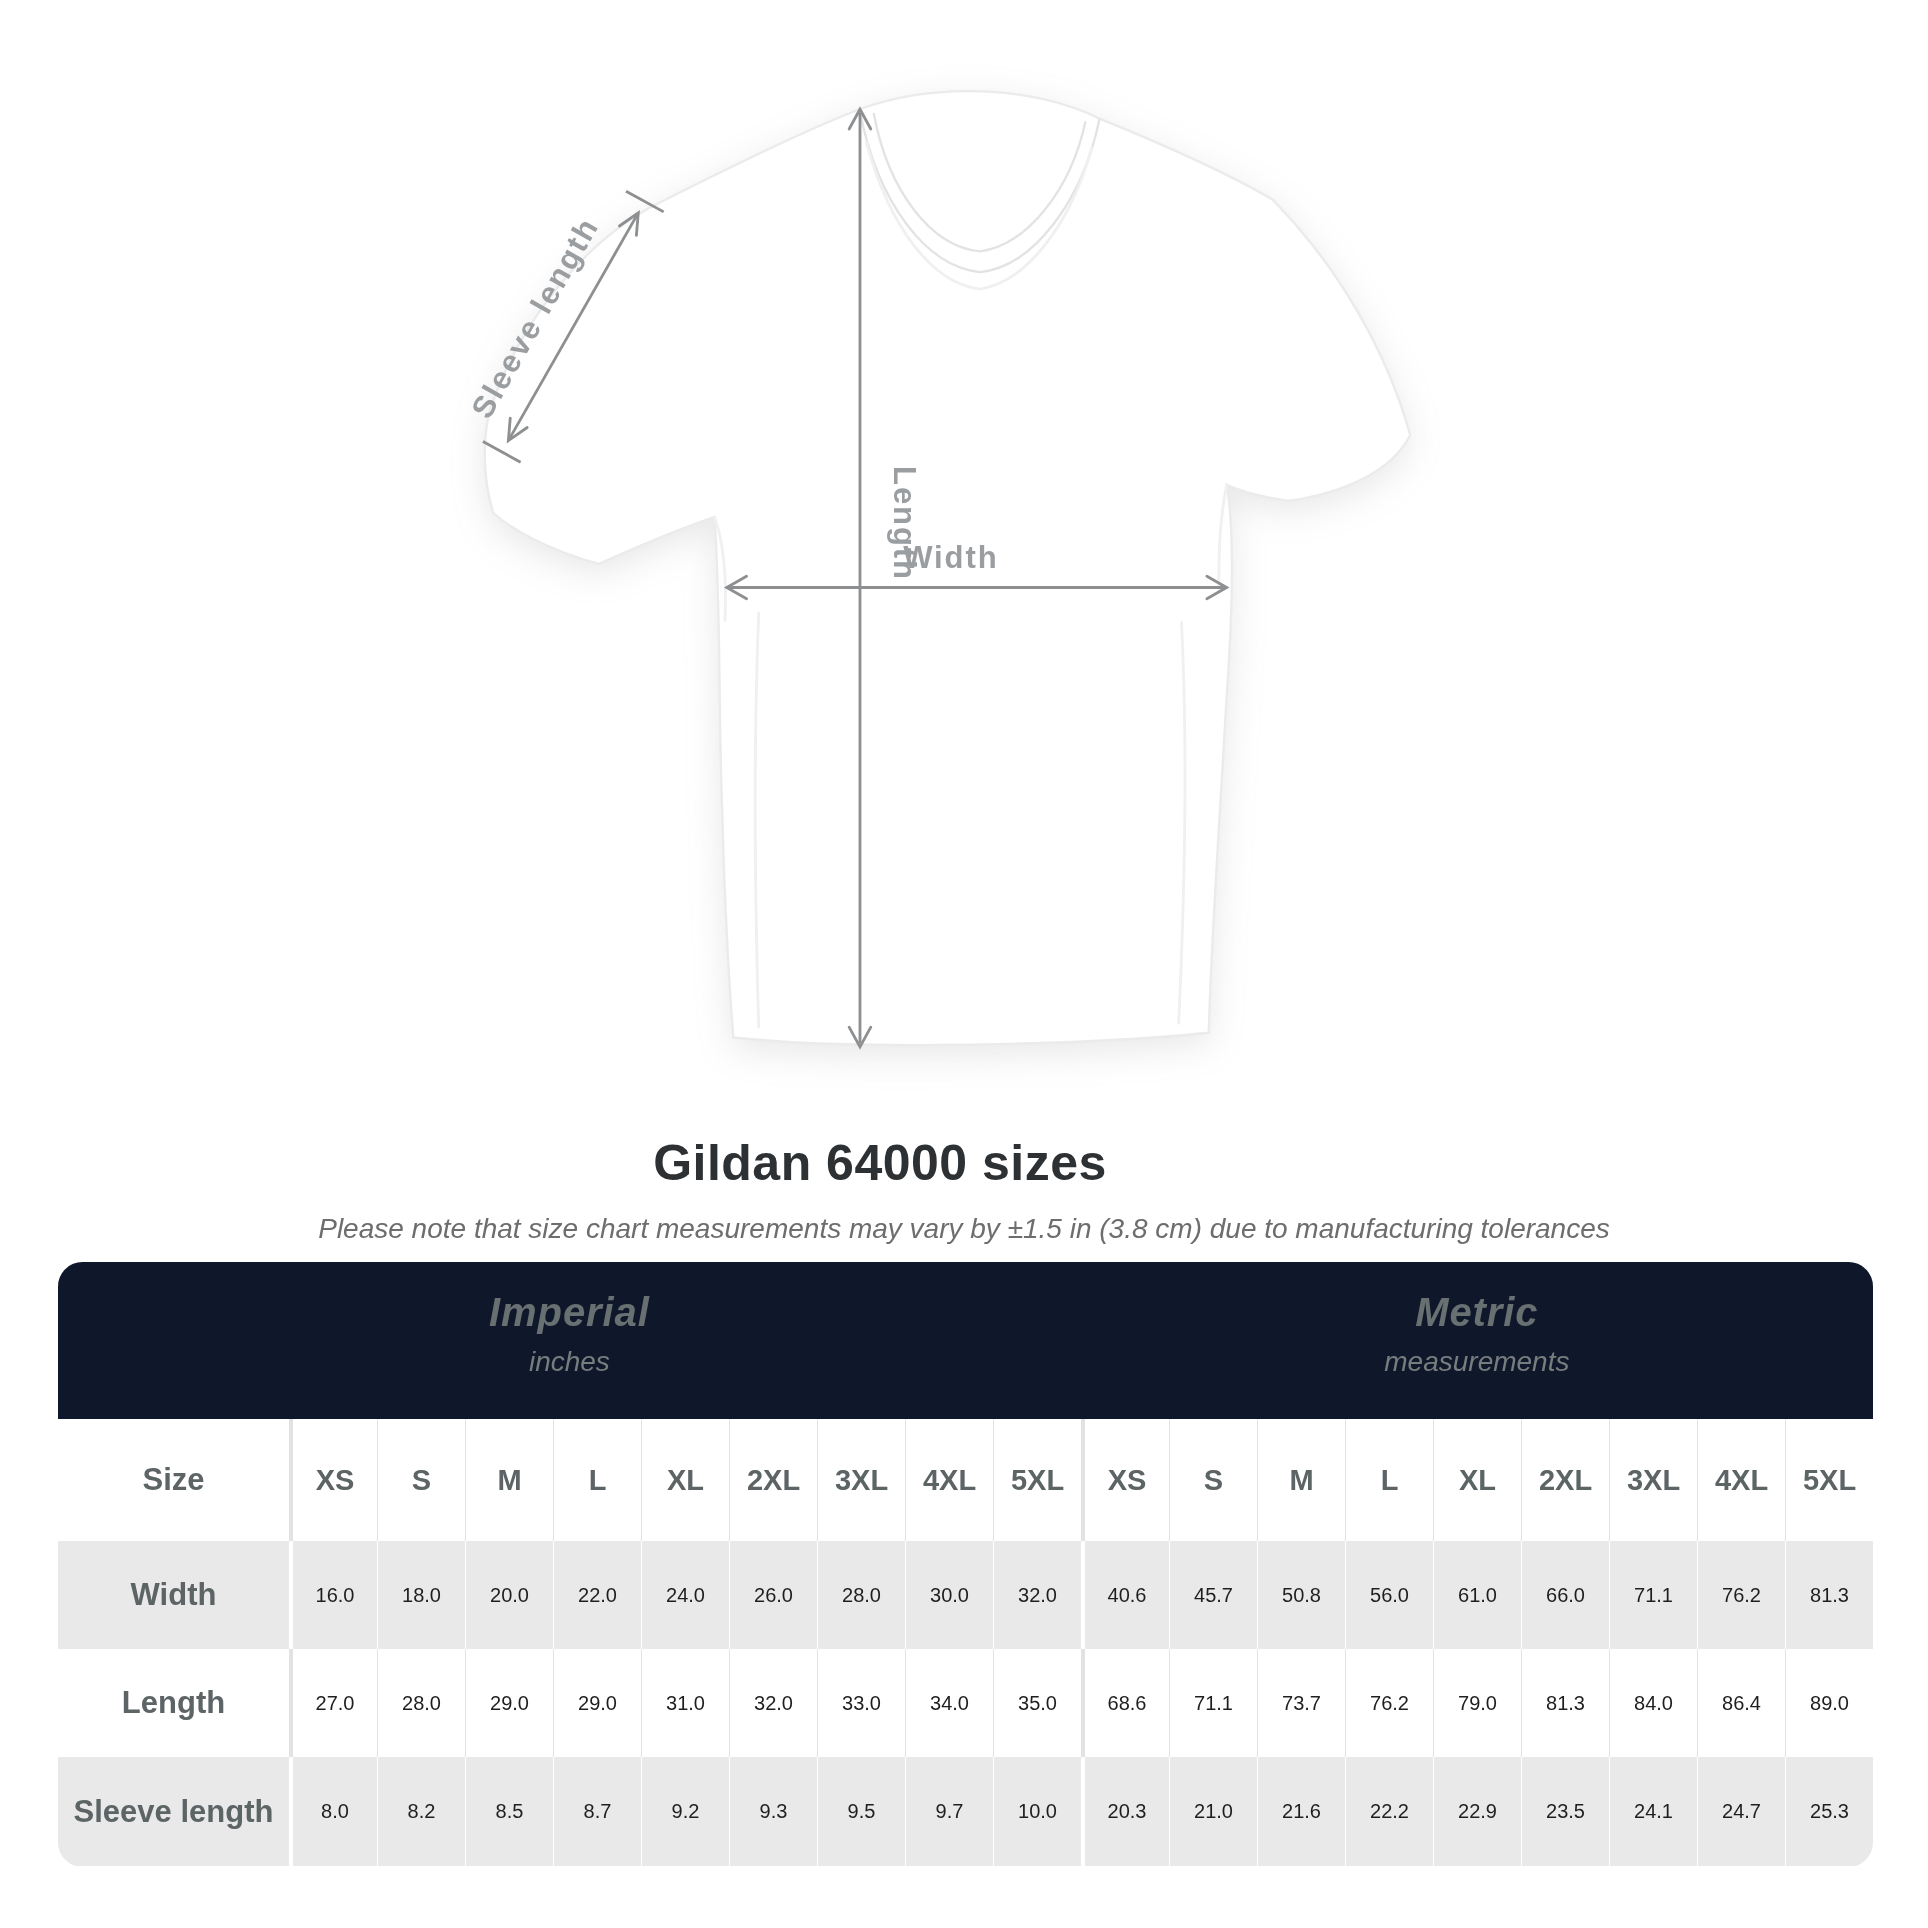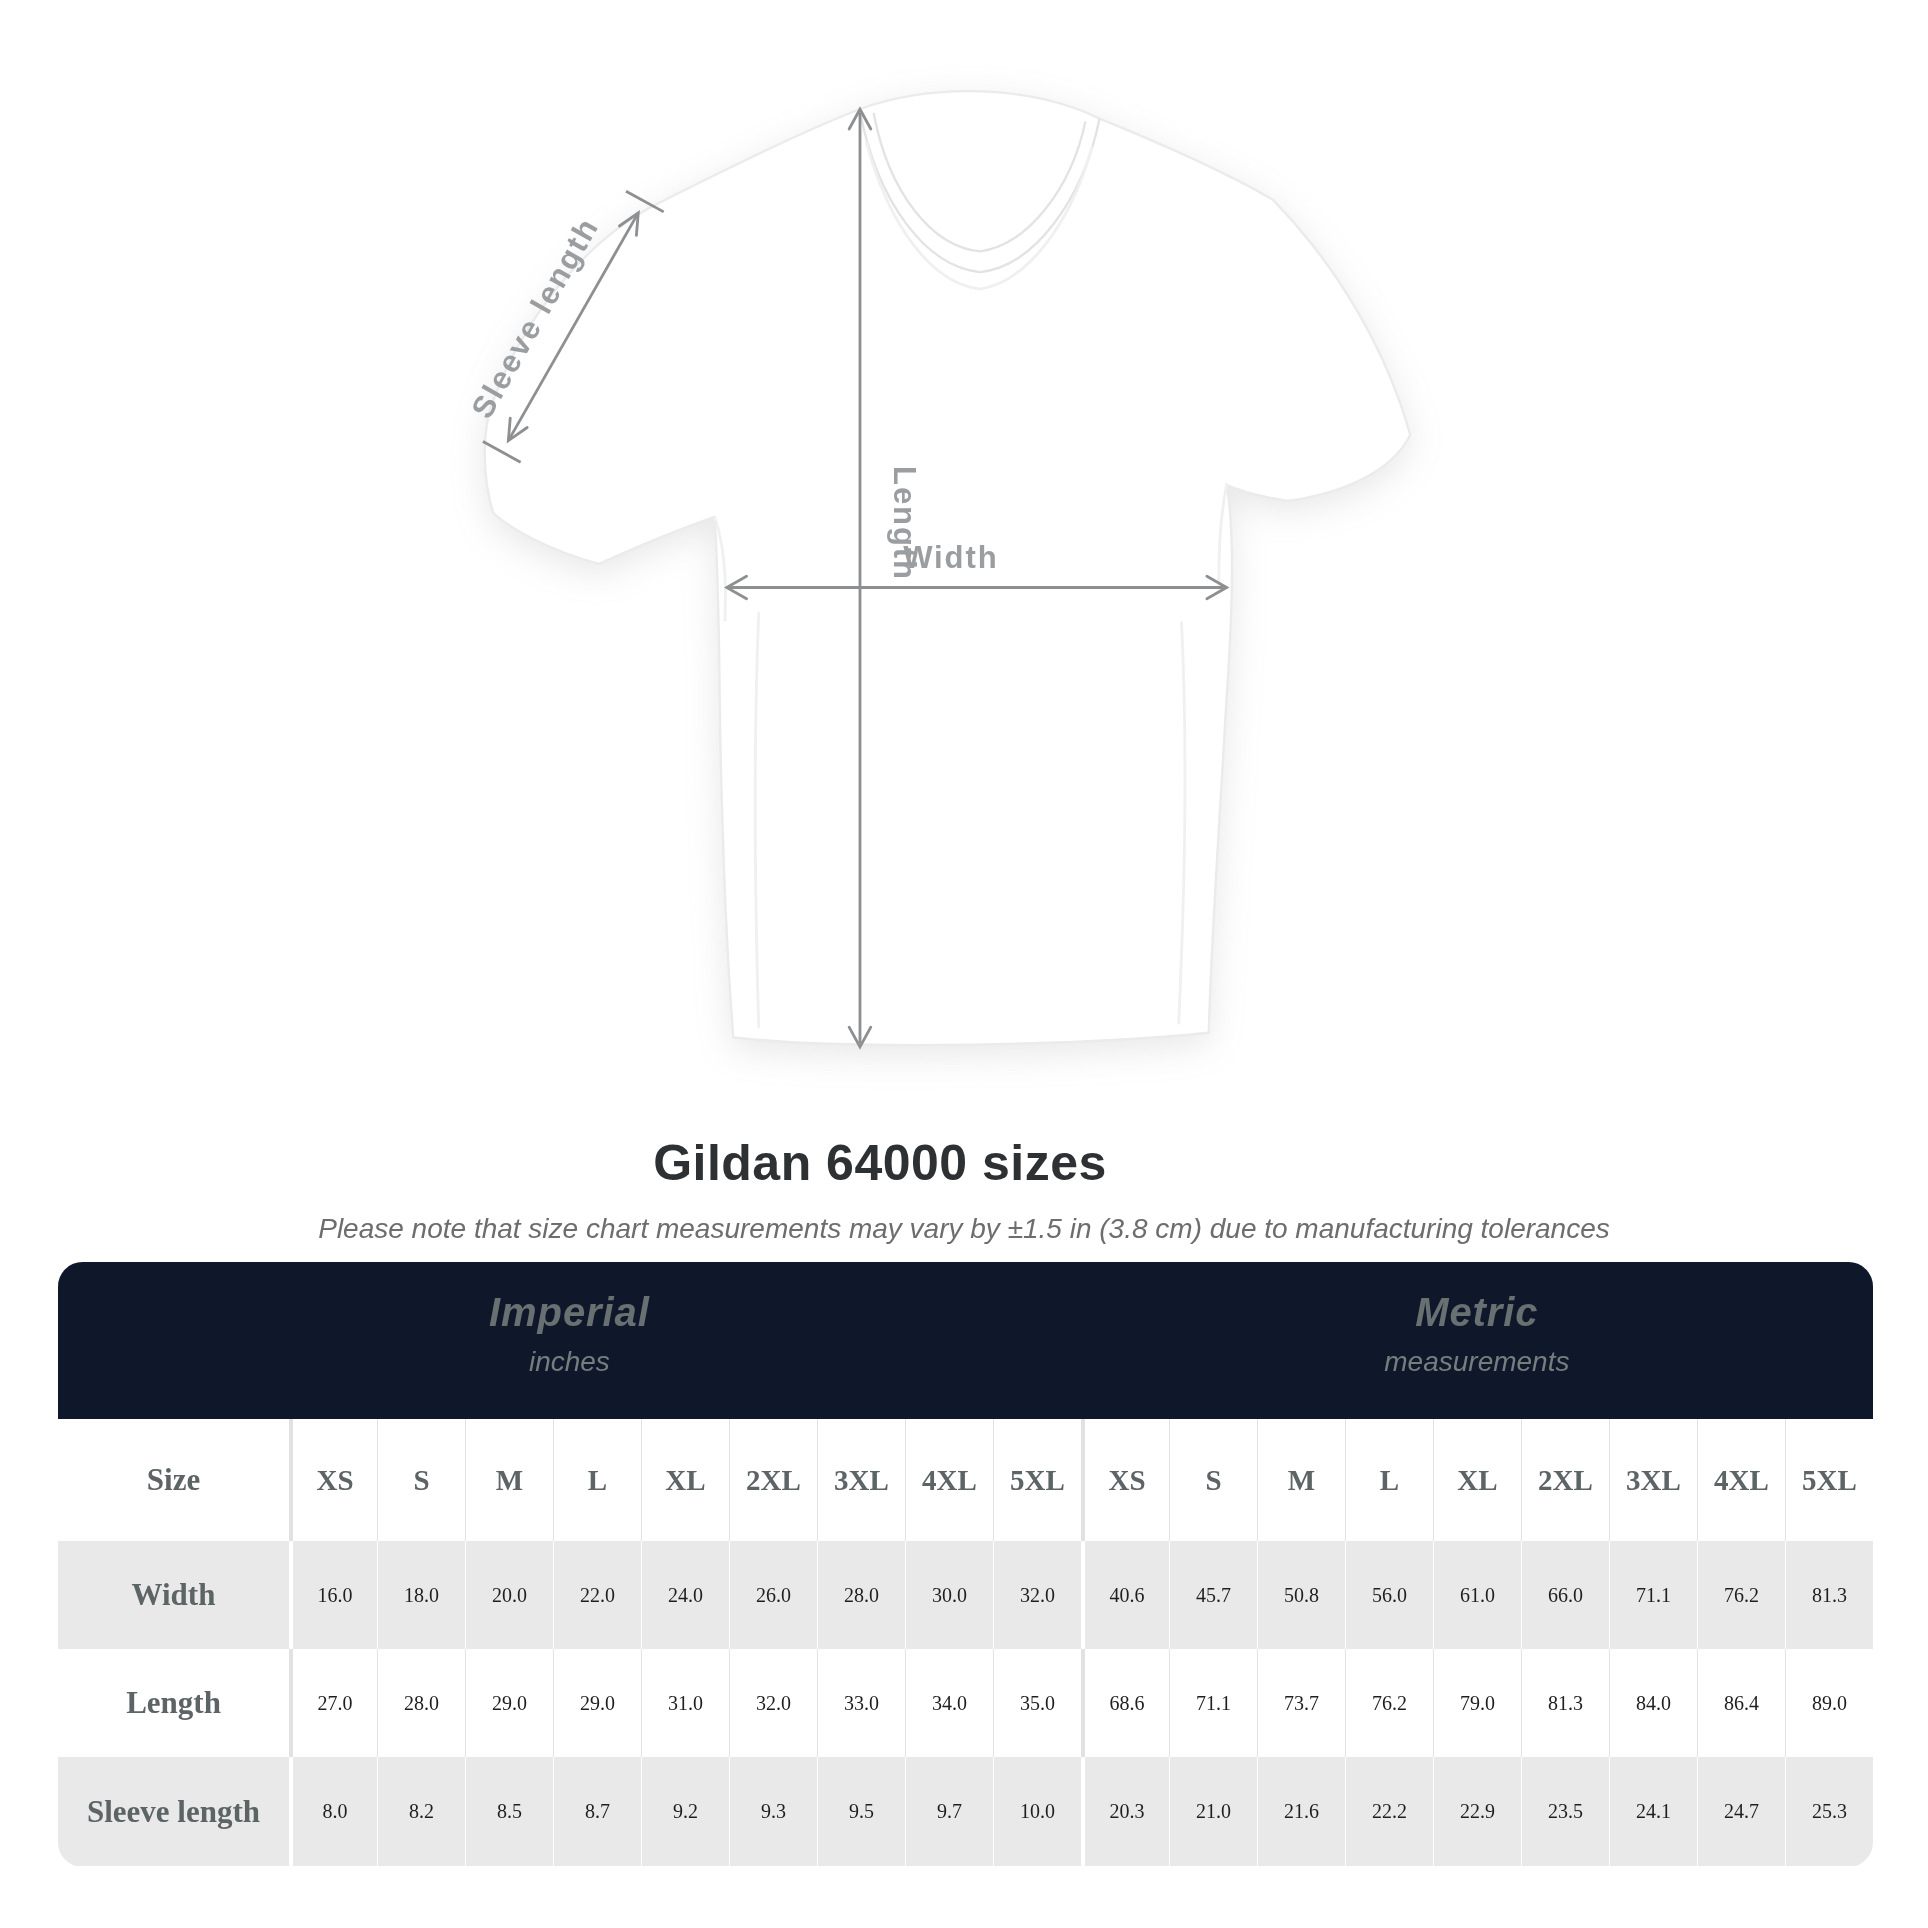--- a/index.html
+++ b/index.html
@@ -24,21 +24,21 @@
       font-size:28px;font-style:italic;color:#6d6d6d;}
 
   
   .size-table{position:absolute;top:1262px;left:58px;width:1815px;height:605px;
       border-radius:24.5px;overflow:hidden;background:#ffffff;}
   .unit-band{display:grid;grid-template-columns:56.35% 43.65%;height:157px;background:#0f172a;}
   .band-half{display:flex;flex-direction:column;align-items:center;justify-content:flex-start;padding-top:28px;}
   .band-title{font-size:40px;font-weight:700;font-style:italic;color:#687072;letter-spacing:0.9px;}
   .band-unit{font-size:28px;font-style:italic;color:#767d7e;margin-top:11.3px;}
 
-  .trow{display:grid;grid-template-columns:231px repeat(18,1fr);font-family:Liberation Serif, serif;}
+  .trow{display:grid;grid-template-columns:231px repeat(18,1fr);}
   .row-white{background:#ffffff;--sep:#e2e2e2;}
   .row-gray{background:#e9e9e9;--sep:#ffffff;}
   .sizes-row{height:122px;}
   .data-row{height:108px;}
   .data-row:last-child{height:109px;}
 
   .cell{display:flex;align-items:center;justify-content:center;}
   .size-cell{font-size:29px;font-weight:700;color:#5d6466;border-left:1.9px solid var(--sep);}
   .num-cell{font-size:20px;font-weight:400;color:#1f1f1f;border-left:1.9px solid var(--sep);}
   .group-start{border-left-width:4.7px;}

